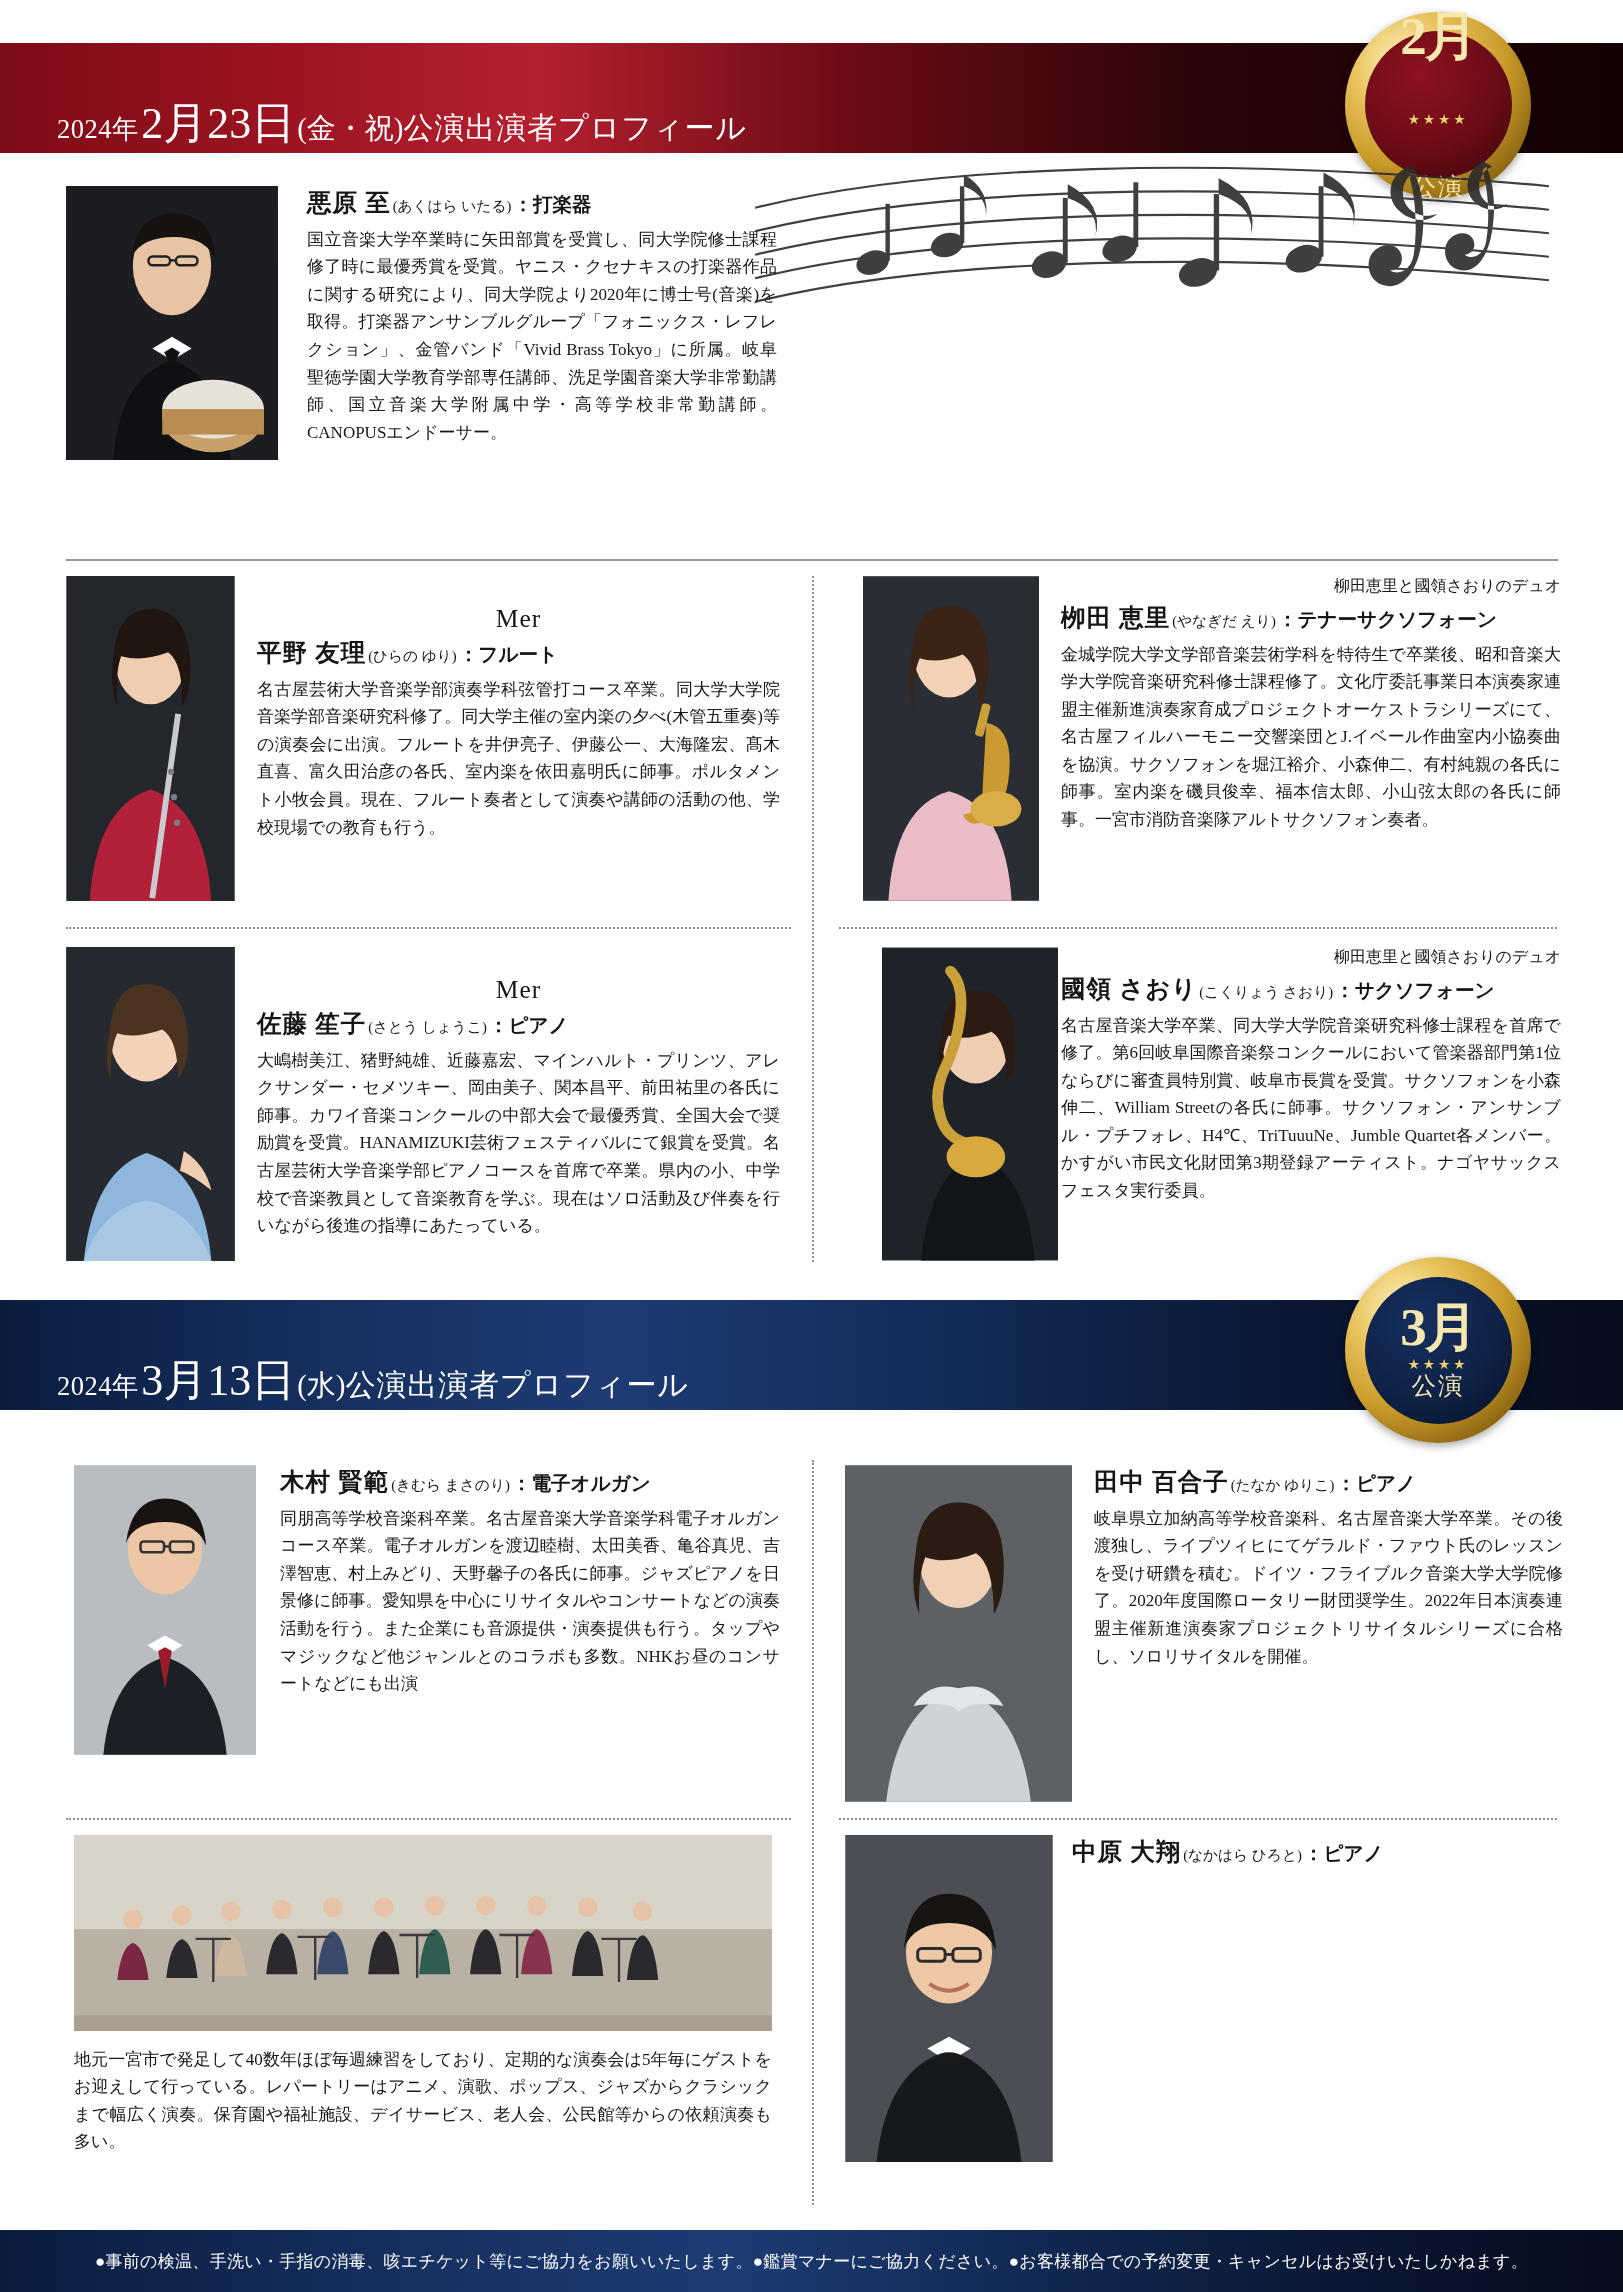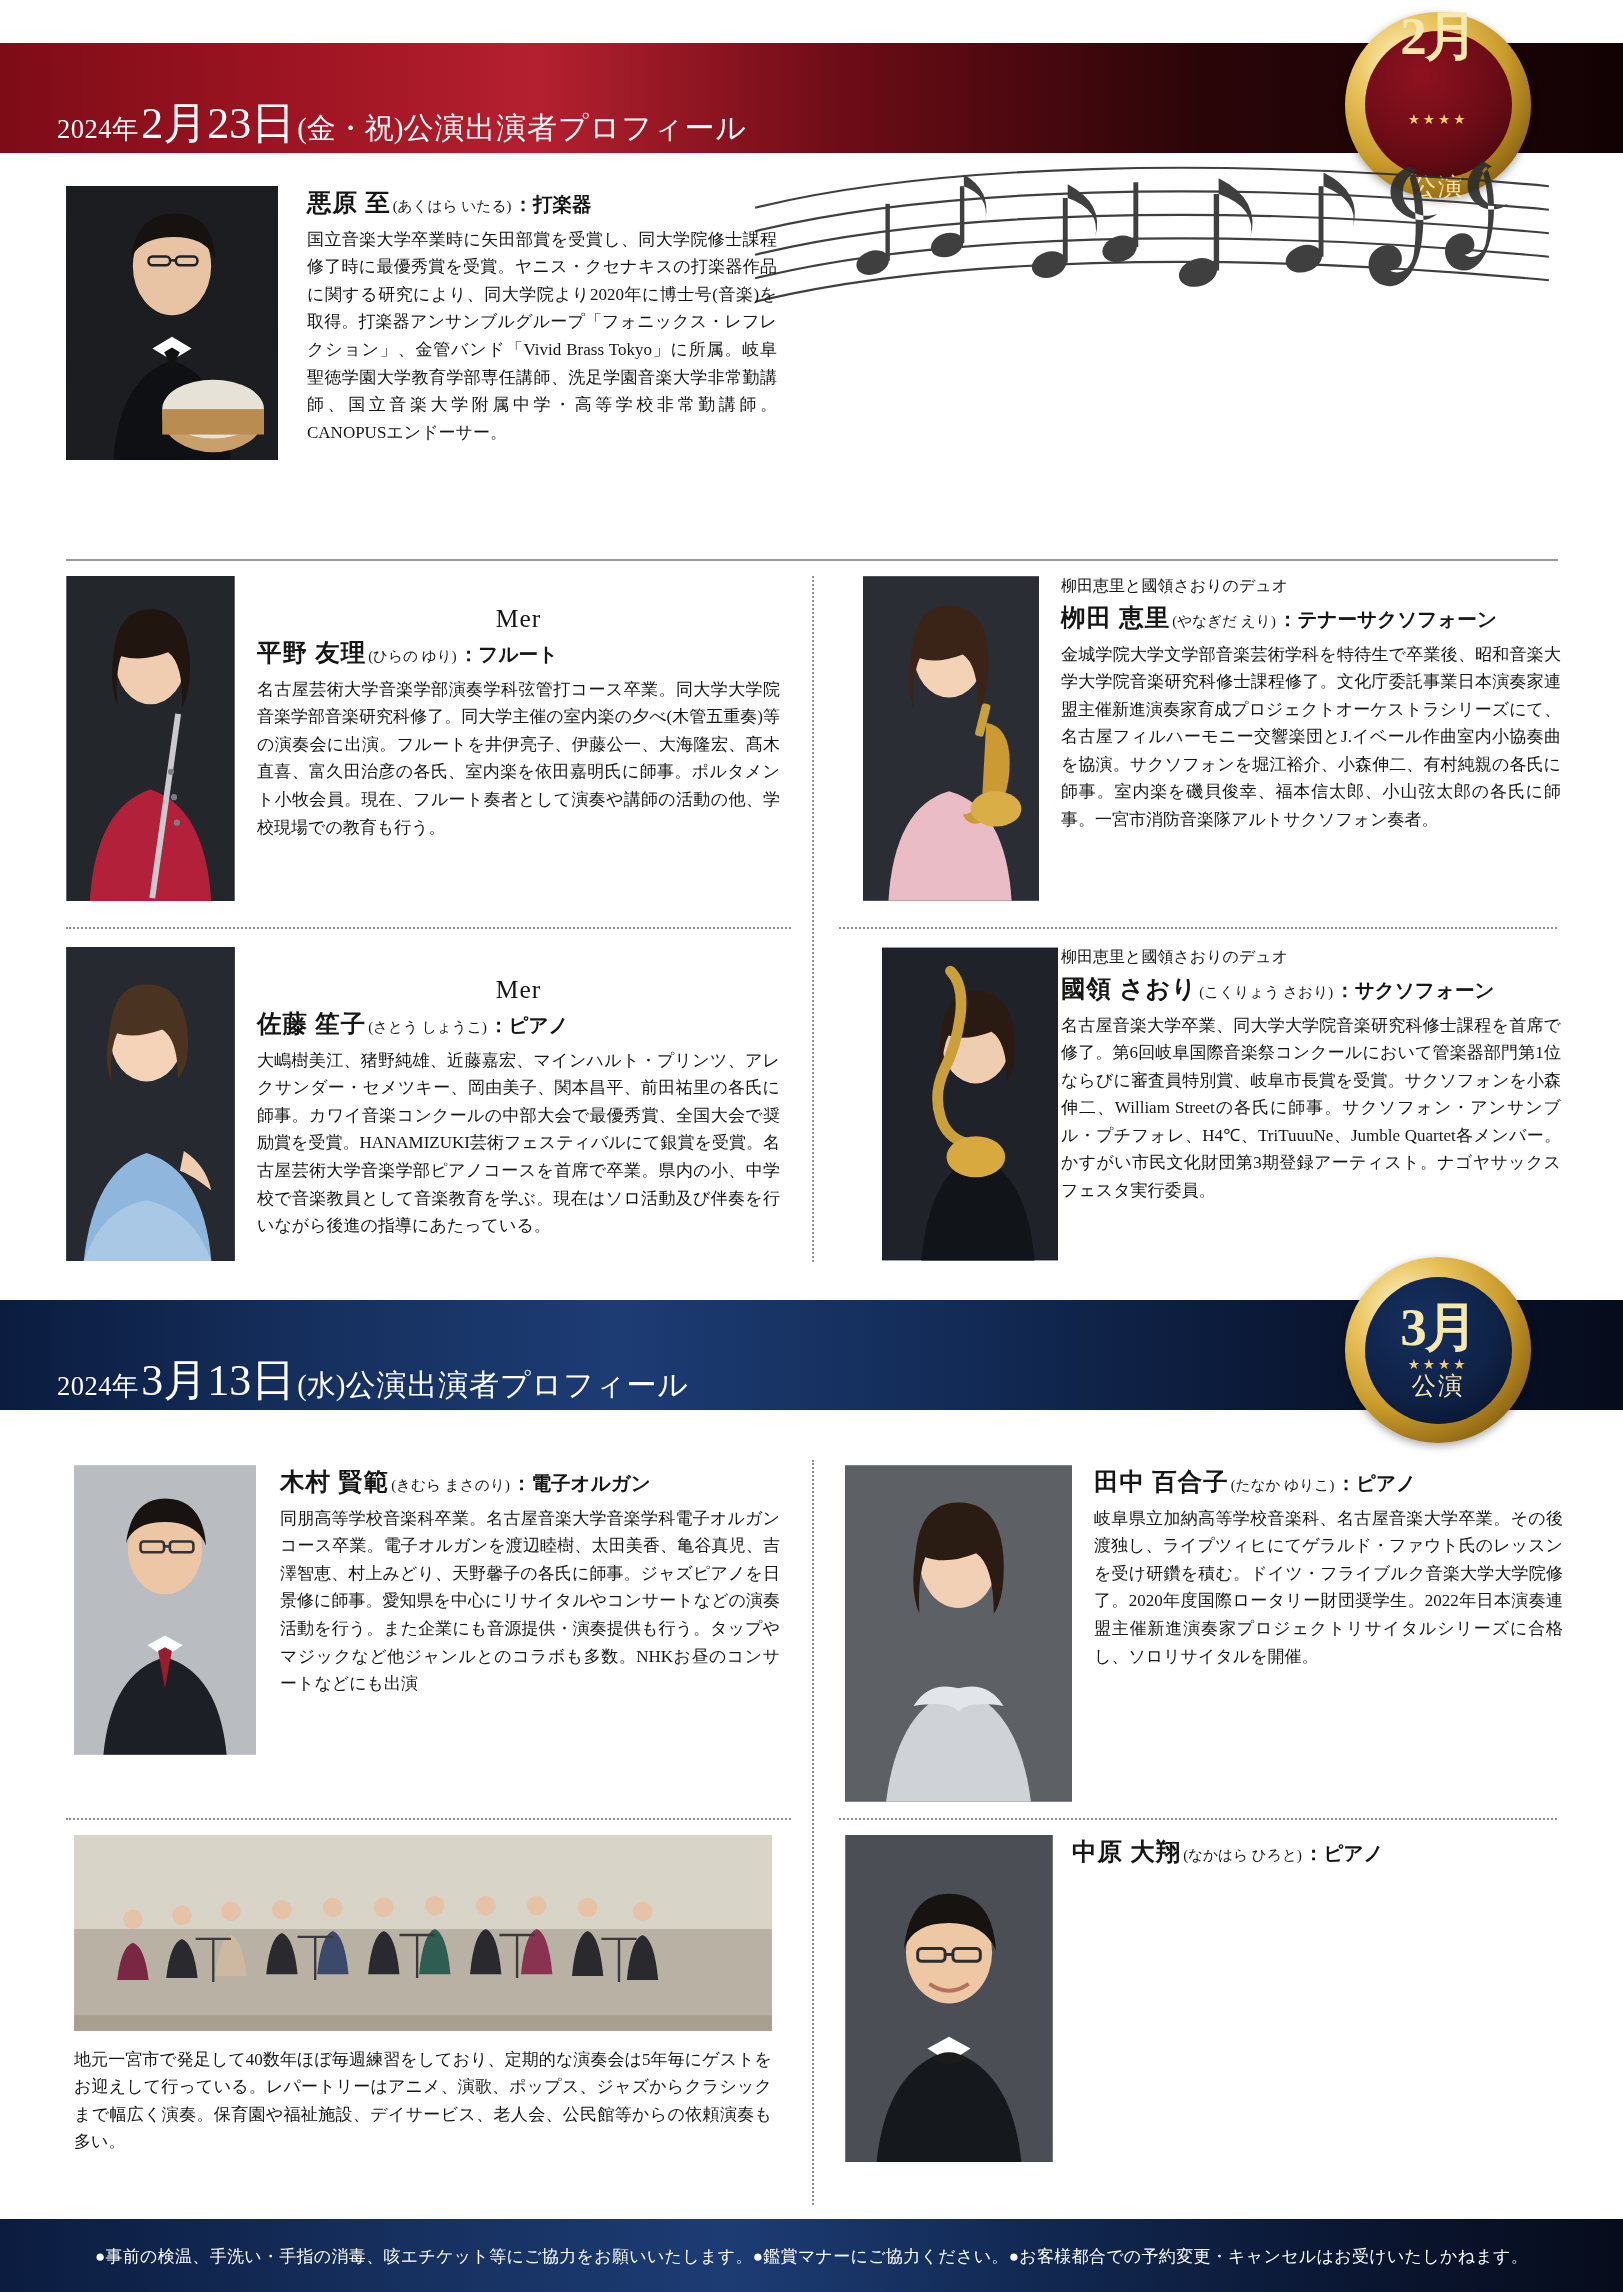--- a/index.html
+++ b/index.html
@@ -49,31 +49,31 @@
   .medal .mnum { font-size:53px; font-weight:bold; letter-spacing:-2px; }
   .medal .mstars { font-size:13.7px; letter-spacing:2.9px; color:#edcf6f; margin:3.9px 0 2.9px; }
   .medal .mlab { font-size:24.5px; letter-spacing:2px; }
 
   
   .staff { position:absolute; left:755px; top:147px; width:794px; height:245px; opacity:.9; }
   .nm-row { display:flex; align-items:baseline; flex-wrap:wrap; }
   .nm { font-size:24.5px; font-weight:bold; letter-spacing:1px; }
   .kana { font-size:14.7px; margin:0 2px; }
   .inst { font-size:19.6px; font-weight:bold; }
-  .duo { font-size:16px; margin-bottom:3.9px; }
+  .duo { font-size:16px; margin-bottom:3.9px;text-align:right; }
   .mer { font-size:25.5px; text-align:center; letter-spacing:1px; margin-bottom:2px; font-family:"Liberation Serif", serif;margin-top:28px;}
   .bio { font-size:17px; line-height:1.62; margin-top:6.9px; text-align:justify; }
 
   
   .hr-solid { position:absolute; background:#9a9a9a; }
   .hr-dot { position:absolute; border-top:2px dotted #8e8e8e; }
   .v-dot { position:absolute; border-left:2px dotted #8e8e8e; }
 
   
-  .footer { position:absolute; left:0; bottom:0; width:1623px; height:74px;
+  .footer { position:absolute; left:0; bottom:0; width:1623px; height:63px;
     background:linear-gradient(90deg,#0b1c3f 0%, #16305f 25%, #1d3c74 45%, #102murs 60%, #0a1530 85%, #060c1c 100%);
     background:linear-gradient(90deg,#0b1c3f 0%, #16305f 25%, #1d3c74 45%, #122a55 62%, #0a1530 85%, #060c1c 100%);
     color:#fff; display:flex; align-items:center; justify-content:center;
     font-size:17px; letter-spacing:0.3px;
   }
 </style>
 </head>
 <body>
 
 <div class="page">

